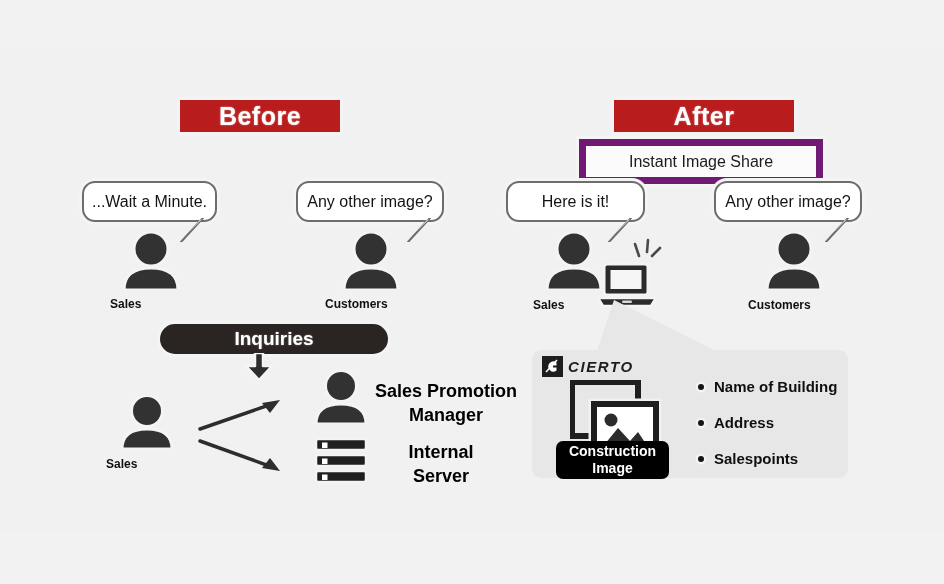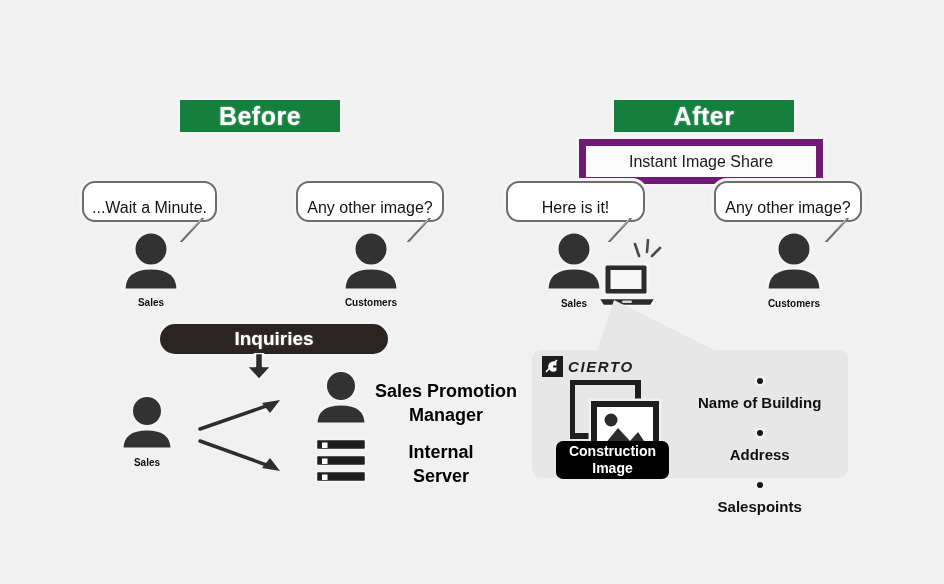--- a/index.html
+++ b/index.html
@@ -27,21 +27,21 @@
     left: 0;
     width: 944px;
     top: 46px;
     height: 486px;
     background: #f1f1f1;
   }
 
   
   .hdr-badge {
     position: absolute;
-    background: #15803d;
+    background: #b91c1c;
     color: #ffffff;
     font-weight: bold;
     font-size: 25px;
     letter-spacing: 0.5px;
     display: flex;
     align-items: center;
     justify-content: center;
     text-shadow: 0 0 2px rgba(255,255,255,0.55);
     box-shadow: 0 0 0 3px #f4f4f4;
   }
@@ -61,21 +61,21 @@
 
   
   .bubble {
     position: absolute;
     background: #ffffff;
     border: 2px solid #6d6d6d;
     border-radius: 13px;
     color: #131313;
     font-size: 16px;
     display: flex;
-    align-items: flex-start;
+    align-items: center;
     justify-content: center;
     box-sizing: border-box;
     box-shadow: 0 0 0 3px #f4f4f4;
     padding: 16px 10px;
     white-space: nowrap;
   }
   .bubble .tail {
     position: absolute;
     left: 50%;
     bottom: -21px;
@@ -86,22 +86,22 @@
   
   .person {
     position: absolute;
   }
 
   
   .caption {
     position: absolute;
     color: #101010;
     font-weight: bold;
-    font-size: 10px;
-    text-align: center;
+    font-size: 12px;
+    text-align: left;
     white-space: nowrap;
   }
 
   
   .pill {
     position: absolute;
     background: #2a2522;
     color: #ffffff;
     font-weight: bold;
     font-size: 19px;
@@ -198,21 +198,20 @@
   }
   .bullets li {
     display: flex;
     align-items: center;
     gap: 10px;
     color: #101010;
     font-weight: bold;
     font-size: 15px;
     margin-bottom: 19px;
     white-space: nowrap;
-    flex-direction: column;
   }
   .bullets li .dot {
     width: 6px;
     height: 6px;
     background: #141414;
     border-radius: 50%;
     flex: none;
     box-shadow: 0 0 0 2.5px #f2f2f2;
   }
 

